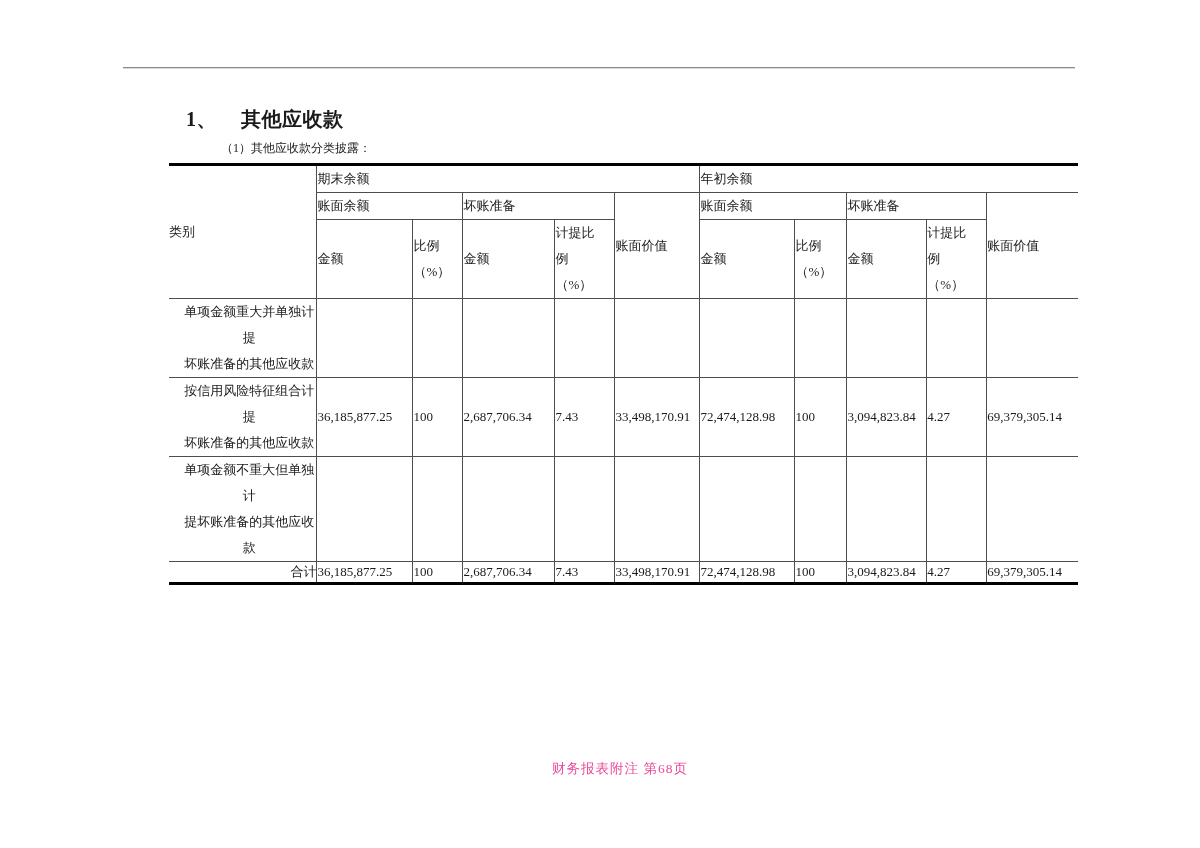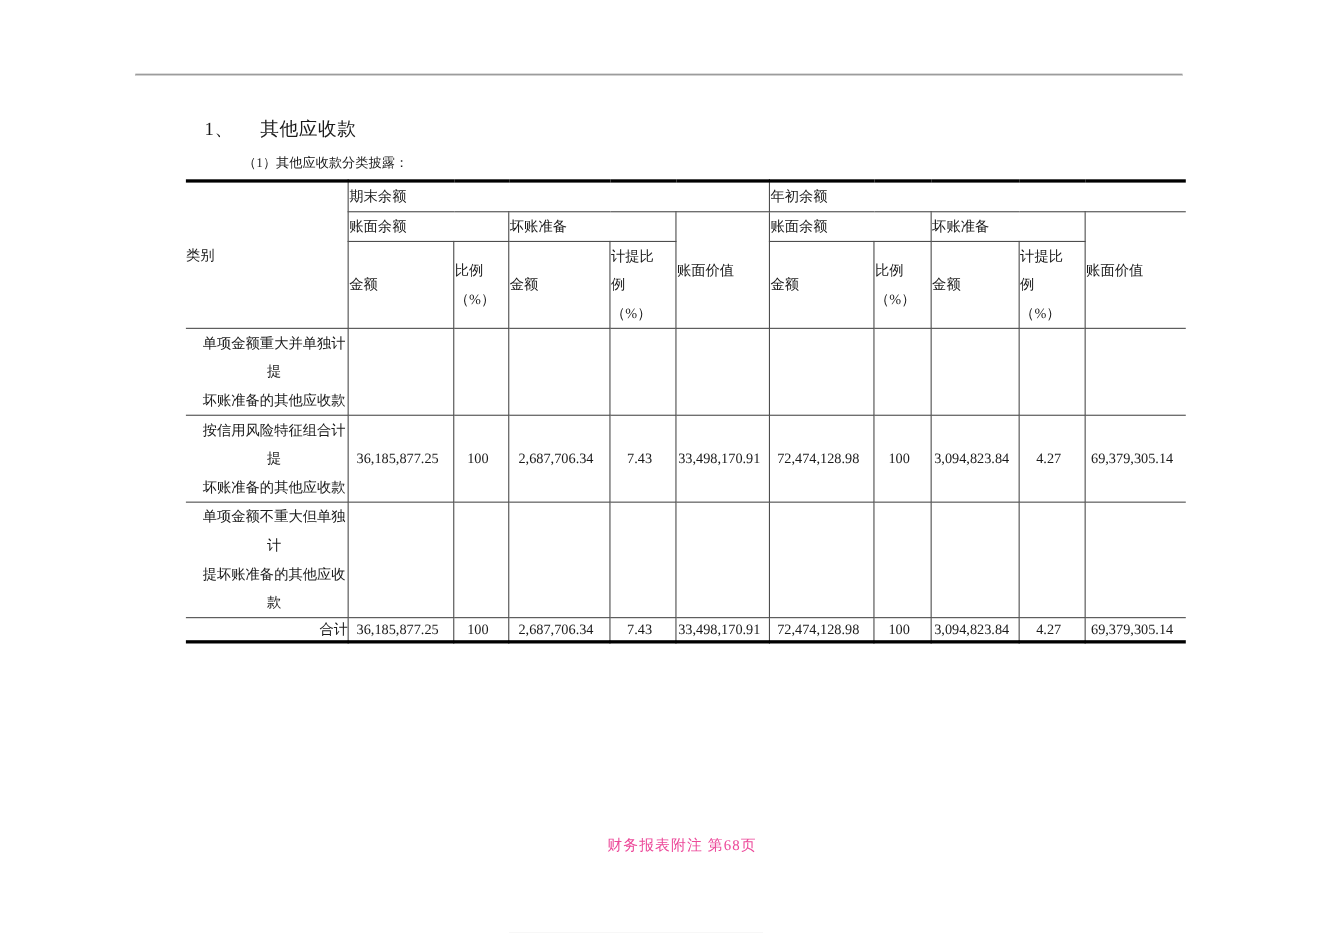--- a/index.html
+++ b/index.html
@@ -19,22 +19,22 @@
     top: 67px;
     width: 952px;
     height: 2px;
     background: #8c8c8c;
     border-bottom: 1px solid #d9d9d9;
   }
   .section-title {
     position: absolute;
     left: 186px;
     top: 106px;
-    font-size: 17px;
-    font-weight: normal;
+    font-size: 20px;
+    font-weight: bold;
     letter-spacing: 0.5px;
   }
   .section-title .num { display: inline-block; margin-right: 24px; }
   .subsection-title {
     position: absolute;
     left: 221px;
     top: 140px;
     font-size: 12px;
   }
   table.fin-table {
@@ -63,21 +63,21 @@
   .fin-table tr.hr3 th { height: 78px; margin-top: 31px; }
   .fin-table tbody tr.data-row { height: 53px; }
   .fin-table tbody tr.total-row { height: 22px; }
   .fin-table td.cat {
     text-align: center;
     padding-left: 13px;
     line-height: 26px;
   }
   .fin-table td.cat-total { text-align: right; }
   .fin-table td.num {
-    text-align: center;
+    text-align: left;
     padding-right: 7px;
   }
   .page-footer {
     position: absolute;
     left: 150px;
     top: 760px;
     width: 940px;
     text-align: center;
     font-size: 13.5px;
     color: #ec4899;

